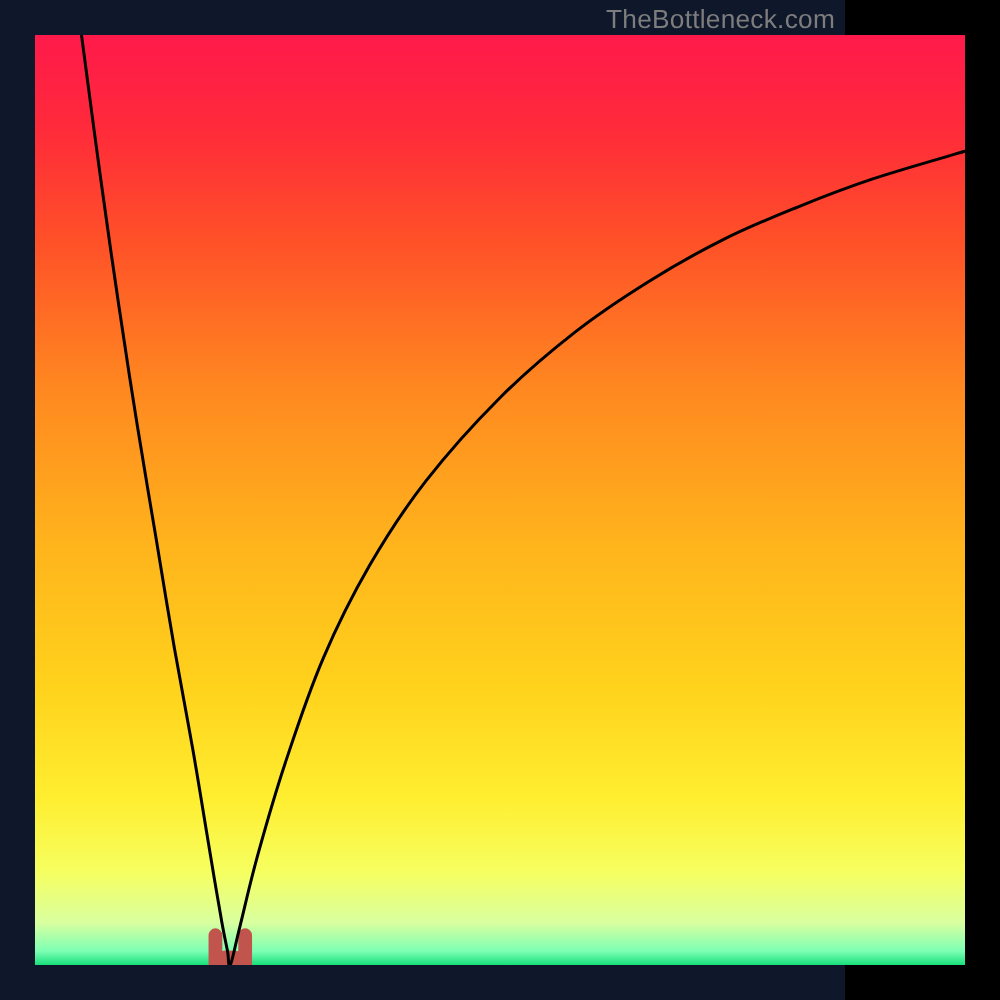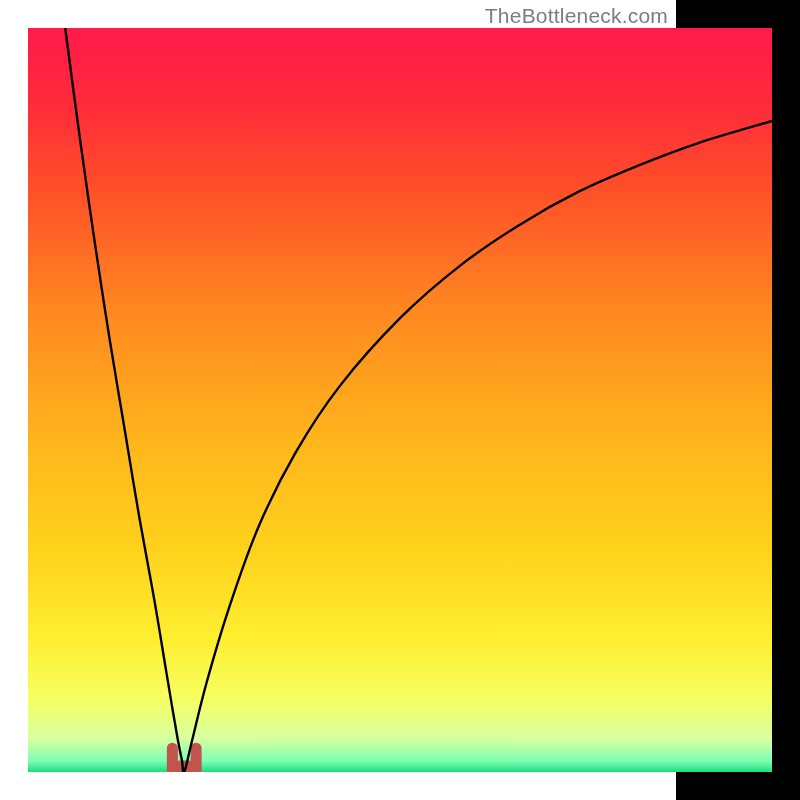--- a/index.html
+++ b/index.html
@@ -8,21 +8,21 @@
     width: 800px;
     height: 800px;
     overflow: hidden;
     background: #000;
     font-family: Arial, Helvetica, sans-serif;
   }
   .frame {
     position: absolute;
     left: 0; top: 0;
     width: 676px; height: 800px;
-    background: #ffffff;
+    background: #0f172a;
   }
   .plot {
     position: absolute;
     left: 28px;
     top: 28px;
     width: 744px;
     height: 744px;
     overflow: hidden;
   }
   .plot svg {

